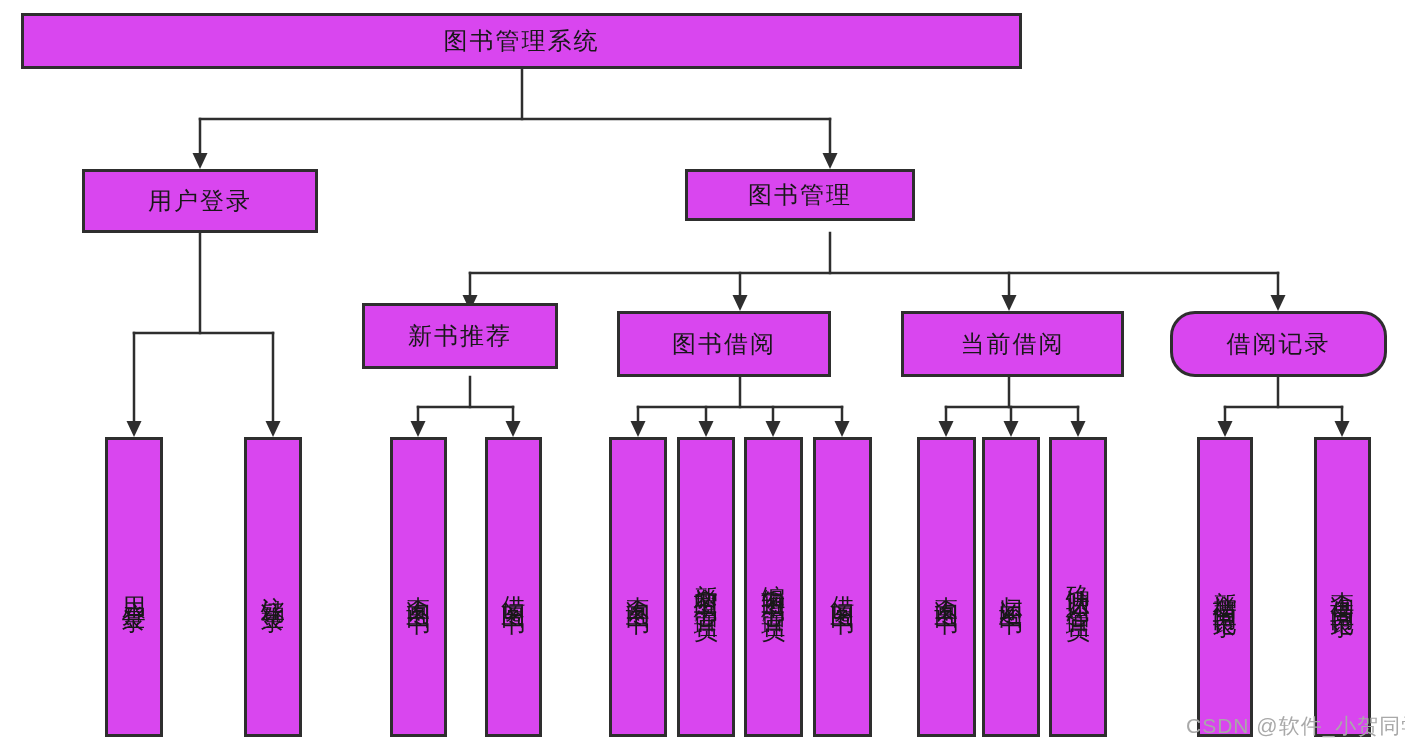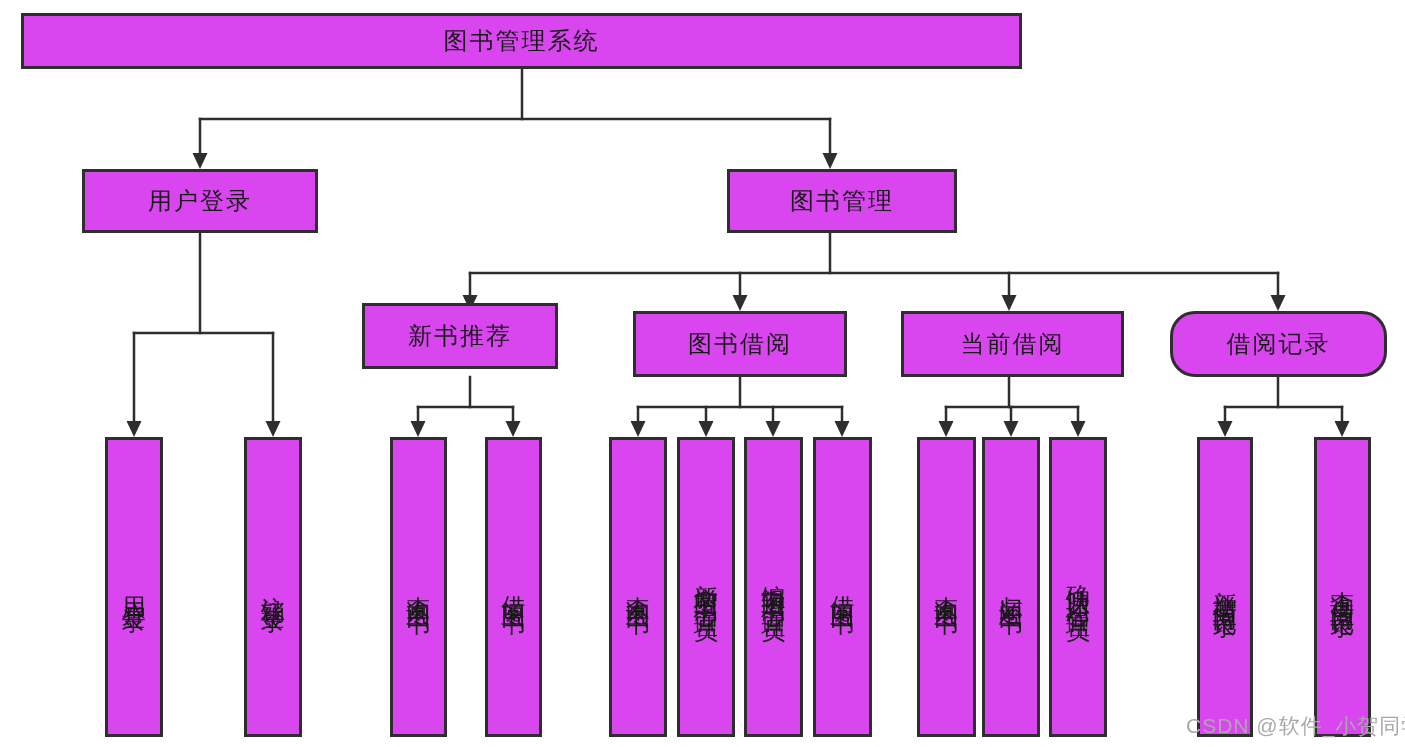--- a/index.html
+++ b/index.html
@@ -99,28 +99,28 @@
       <polygon points="1334.5,421 1349.5,421 1342,437" fill="#2e2e2e"></polygon>
     </svg>
 
   <div class="box hbox" style="left:21px;top:13px;width:1001px;height:56px;">
     <span>图书管理系统</span>
   </div>
 
   <div class="box hbox" style="left:82px;top:169px;width:236px;height:64px;">
     <span>用户登录</span>
   </div>
-  <div class="box hbox" style="left:727px;top:169px;width:230px;height:64px;">
+  <div class="box hbox" style="left:685px;top:169px;width:230px;height:52px;">
     <span>图书管理</span>
   </div>
 
   <div class="box hbox" style="left:362px;top:303px;width:196px;height:66px;">
     <span>新书推荐</span>
   </div>
-  <div class="box hbox" style="left:633px;top:311px;width:214px;height:66px;">
+  <div class="box hbox" style="left:617px;top:311px;width:214px;height:66px;">
     <span>图书借阅</span>
   </div>
   <div class="box hbox" style="left:901px;top:311px;width:223px;height:66px;">
     <span>当前借阅</span>
   </div>
   <div class="box hbox" style="left:1170px;top:311px;width:217px;height:66px;border-radius:25px;">
     <span>借阅记录</span>
   </div>
 
   <div class="box vbox" style="left:105px;top:437px;width:58px;height:300px;">

